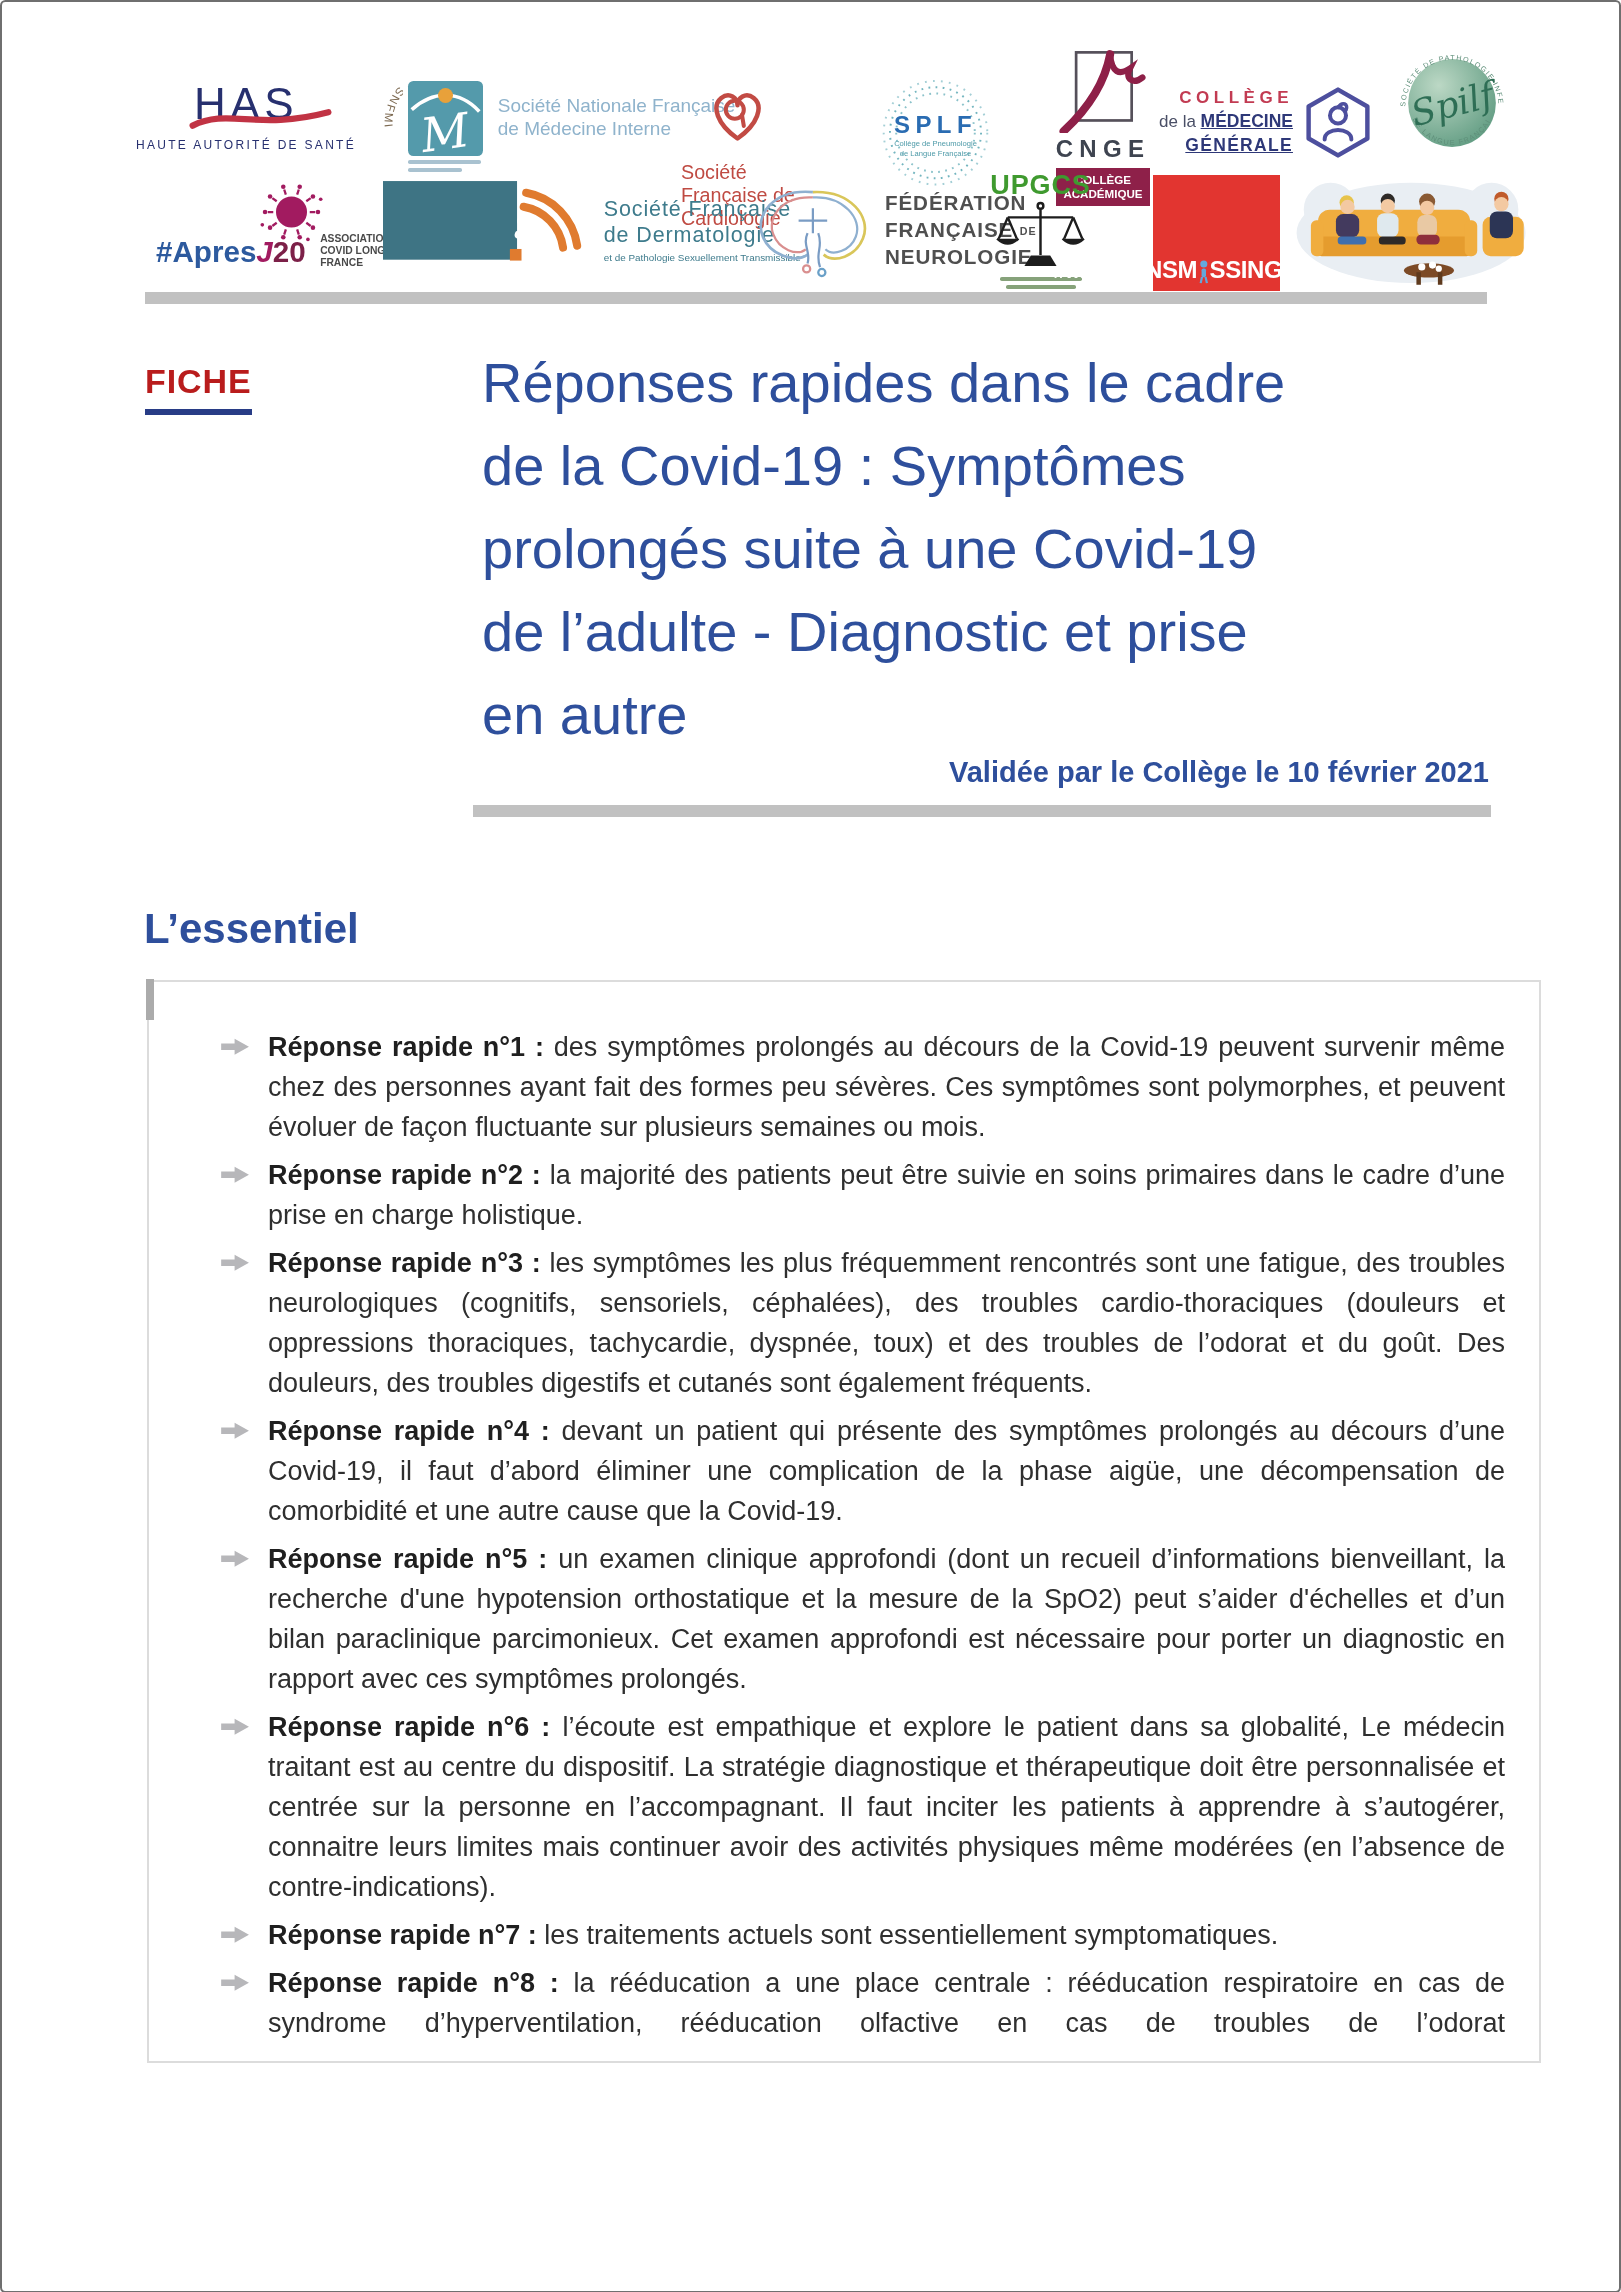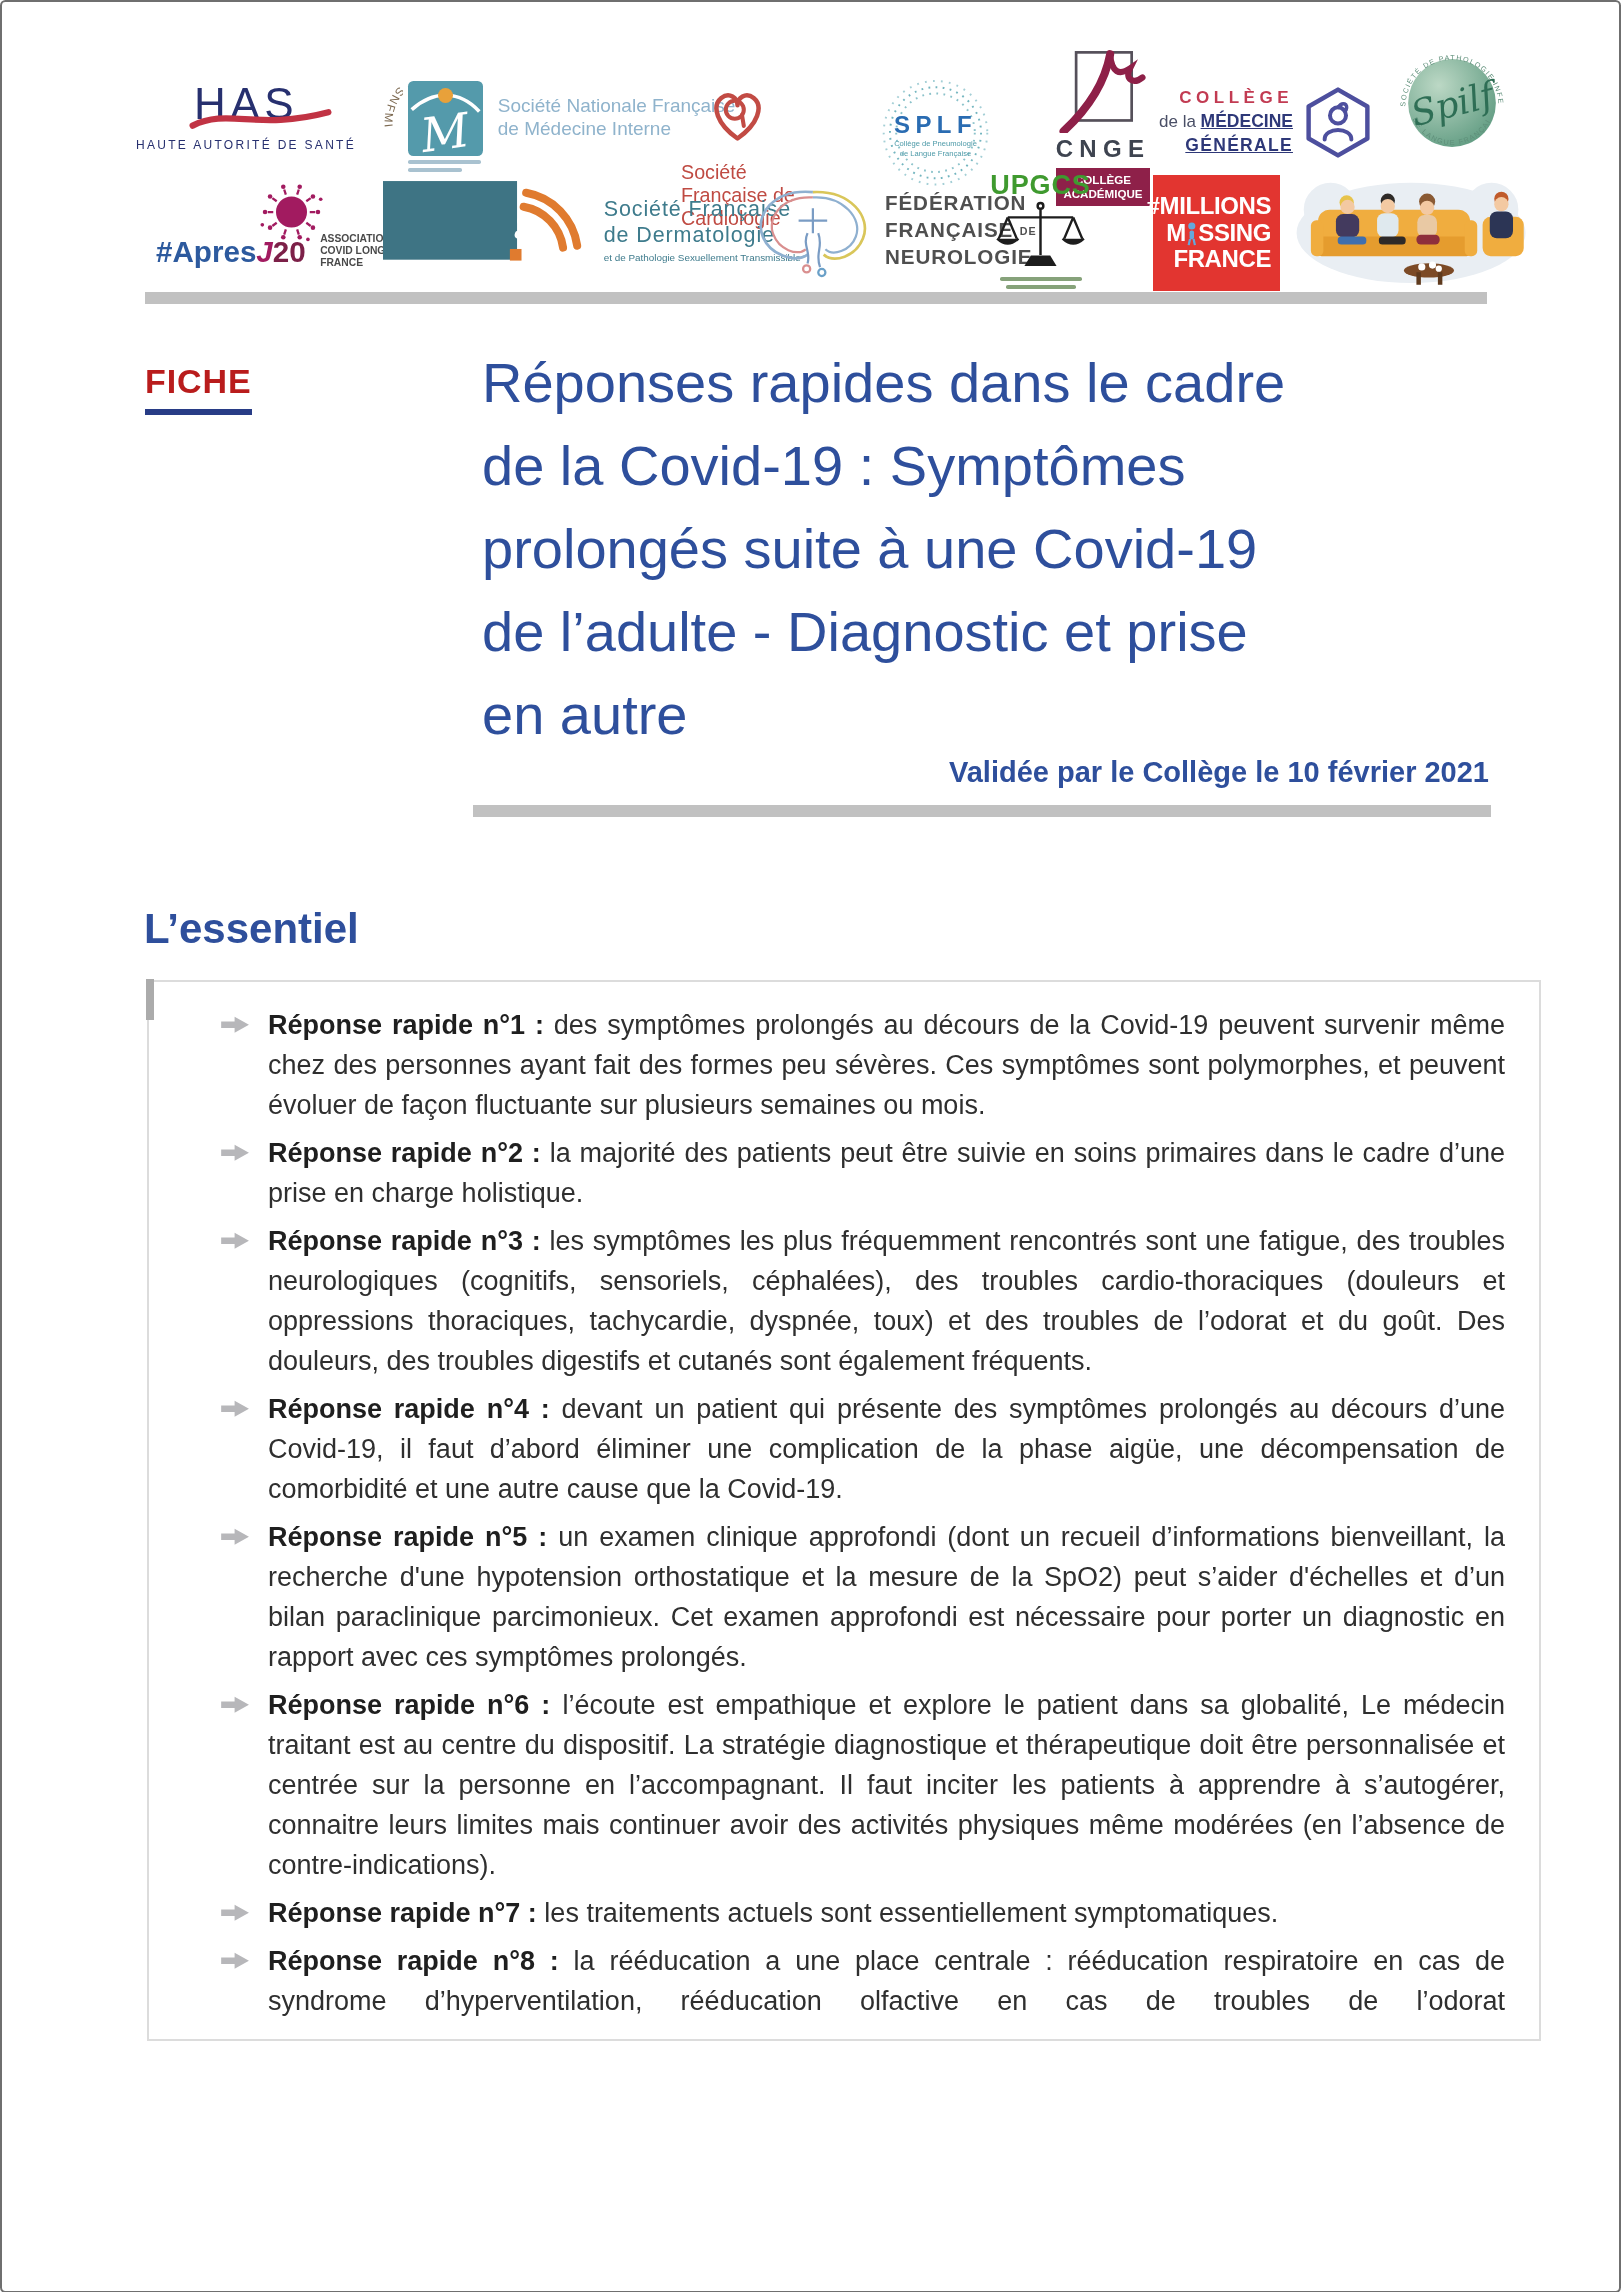--- a/index.html
+++ b/index.html
@@ -77,21 +77,21 @@
   .ffn-text { font-size:20.6px; font-weight:800; color:#4f4f4f; letter-spacing:0.9px; line-height:1.3; }
   .ffn-de { font-size:10.7px; vertical-align:1.8px; }
 
   
   .upgcs { flex-direction:column; width:107px; }
   .upgcs-acr { font-size:27px; font-weight:800; color:#3f9a2f; letter-spacing:0.9px; }
   .upgcs .micro-line { background:#86a27a; }
 
   
   .mm { width:127px; height:116px; background:#e23530; color:#ffffff;
-        flex-direction:column; justify-content:center; align-items:flex-end;
+        flex-direction:row; justify-content:center; align-items:flex-end;
         padding:7.2px 9px; font-weight:700; font-size:24px; line-height:1.1; letter-spacing:-0.4px; }
   .mm-line { white-space:nowrap; display:flex; align-items:flex-end; }
 
   
   .gray-bar { position:absolute; background:#c1c1c1; height:11.6px; }
 
   .fiche {
     position:absolute; left:143px; top:360px;
     font-size:34px; font-weight:700; color:#b91c1c;
     border-bottom:6.3px solid #283c86; padding-bottom:8px; letter-spacing:0.9px;
@@ -113,21 +113,21 @@
   .essential-box {
     position:absolute; left:145px; top:978px; width:1394px;
     border:2.7px solid #dcdcdc;
     padding:23px 34px 18px 72px;
     background:#ffffff;
   }
   .essential-box::before {
     content:""; position:absolute; left:-2.7px; top:-2.7px;
     width:8px; height:41px; background:#ababab;
   }
-  .essential-list { list-style:none; }
+  .essential-list { list-style:none;margin-top:22px; }
   .essential-list li {
     position:relative; padding-left:47px; margin-bottom:8px;
     font-size:27px; line-height:40px; color:#2f2f2f;
     text-align:justify; hyphens:auto; -webkit-hyphens:auto;
   }
   .essential-list li:last-child { margin-bottom:0; text-align-last:justify; }
   .rr-label { font-weight:700; color:#1f1f1f; }
   .arrow-ic { position:absolute; left:0; top:9px; }
 </style>
 </head>

